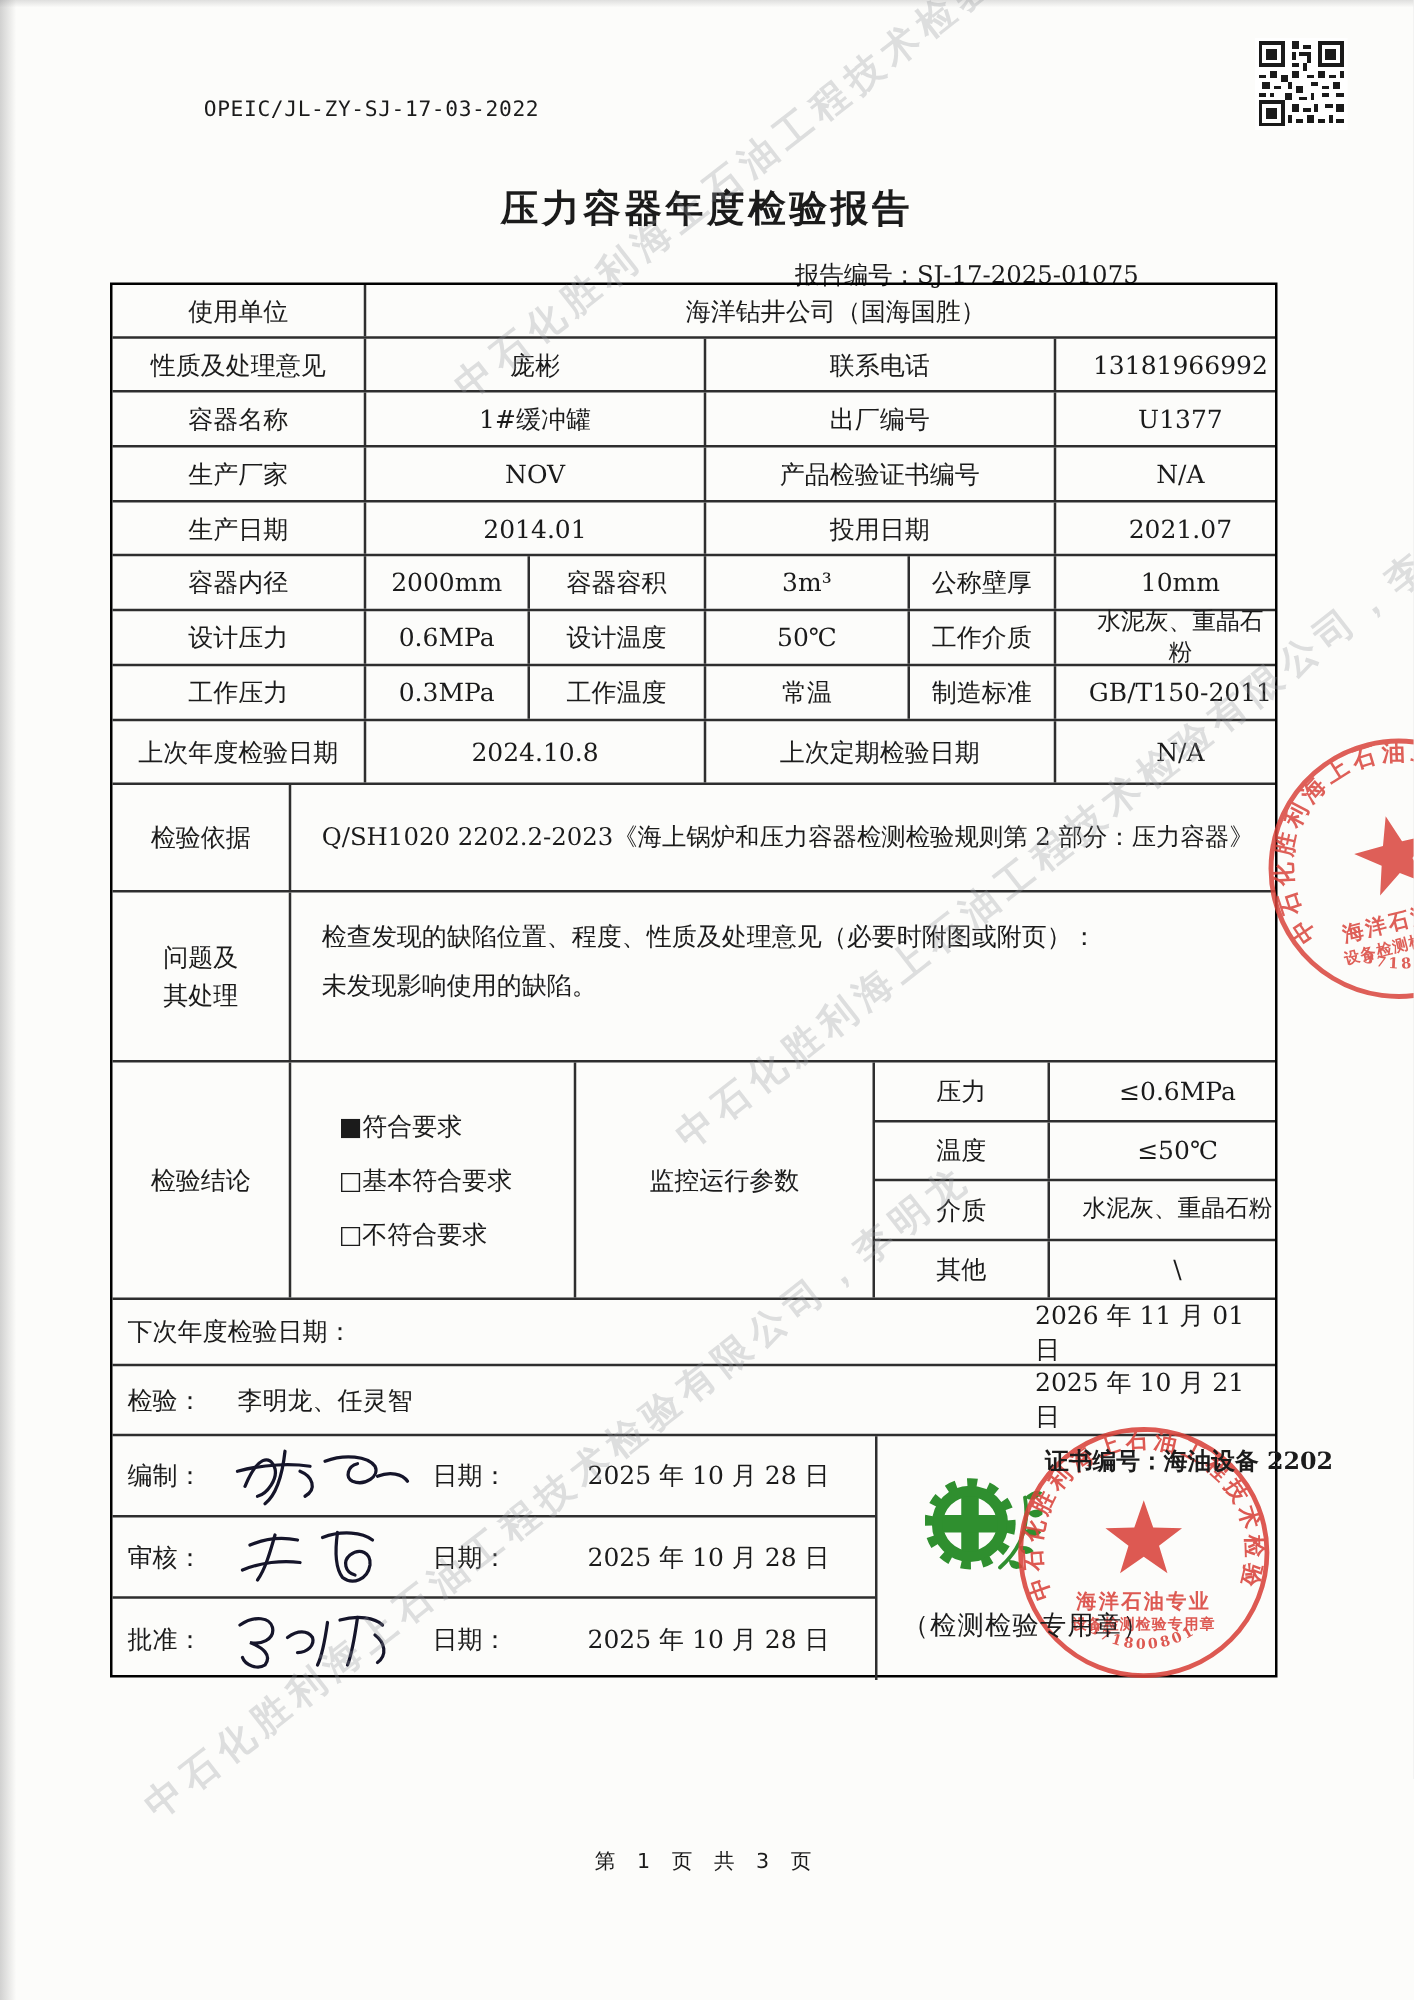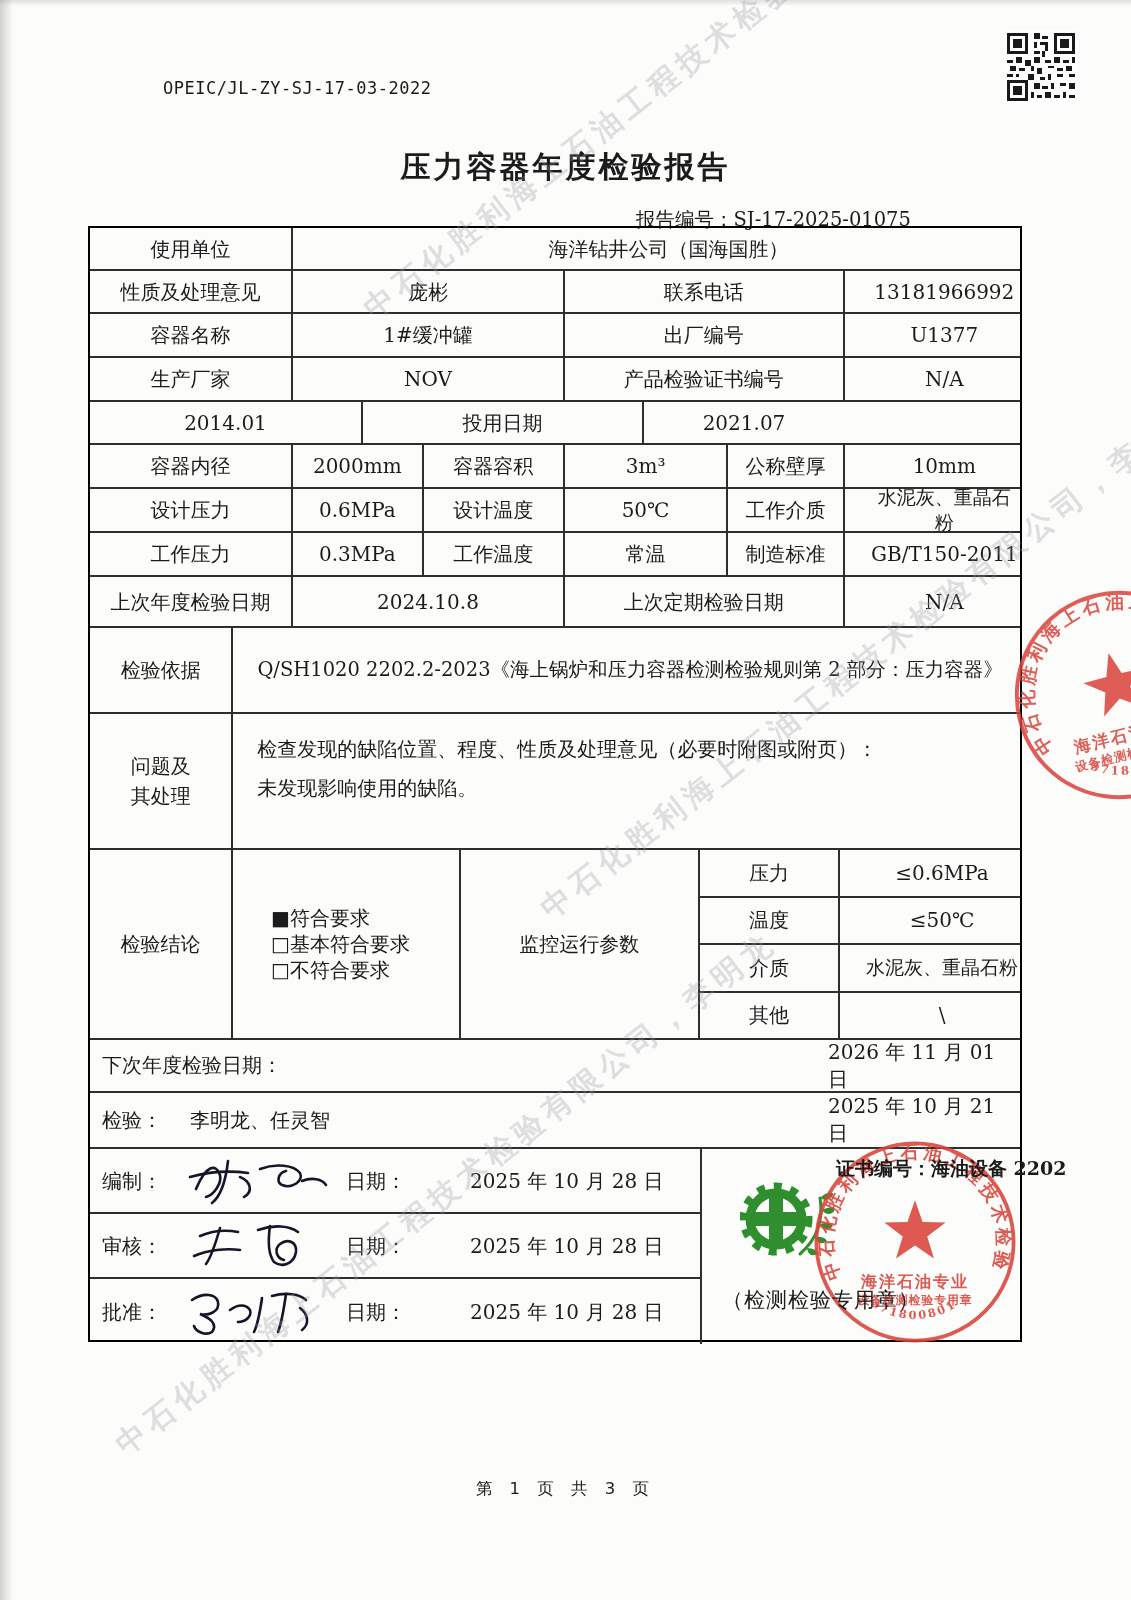--- a/index.html
+++ b/index.html
@@ -23,21 +23,21 @@
 
   .tbl{position:absolute;left:88px;top:226px;width:934px;height:1116px;
     border:2px solid #000000;box-sizing:border-box;z-index:1;background:transparent;}
   .row{display:flex;border-bottom:2px solid #2e2e2e;box-sizing:border-box;}
   .row:last-child{border-bottom:none;}
   .cell{display:flex;align-items:center;justify-content:center;text-align:center;
     border-right:2px solid #2e2e2e;box-sizing:border-box;font-size:20px;line-height:1.3;}
   .cell:last-child{border-right:none;padding-left:24px;}
 
   .opt-col{flex-direction:column;align-items:flex-start;justify-content:center;
-    padding-left:38px;font-size:20px;}
+    padding-left:38px;gap:17px;font-size:20px;}
   .subtable{display:flex;flex-direction:column;box-sizing:border-box;}
   .subrow{display:flex;flex:1;border-bottom:2px solid #2e2e2e;box-sizing:border-box;}
   .subrow:last-child{border-bottom:none;}
   .subrow .cell{flex:none;}
 
   .fullrow{position:relative;align-items:center;display:flex;}
   .fullrow .lab{margin-left:12px;font-size:20px;}
   .fullrow .names{margin-left:28px;font-size:20px;}
   .fullrow .rdate{position:absolute;left:738px;font-size:20px;}
 
@@ -128,20 +128,21 @@
     </div>
 
     <div class="row" style="height:44px">
       <div class="cell" style="width:204px">生产厂家</div>
       <div class="cell" style="width:273px">NOV</div>
       <div class="cell" style="width:281px">产品检验证书编号</div>
       <div class="cell" style="width:176px">N/A</div>
     </div>
 
     <div class="row" style="height:43px">
+      <div class="cell" style="width:204px">生产日期</div>
       <div class="cell" style="width:273px">2014.01</div>
       <div class="cell" style="width:281px">投用日期</div>
       <div class="cell" style="width:176px">2021.07</div>
     </div>
 
     <div class="row" style="height:44px">
       <div class="cell" style="width:204px">容器内径</div>
       <div class="cell" style="width:131px">2000mm</div>
       <div class="cell" style="width:142px">容器容积</div>
       <div class="cell" style="width:164px">3m³</div>

